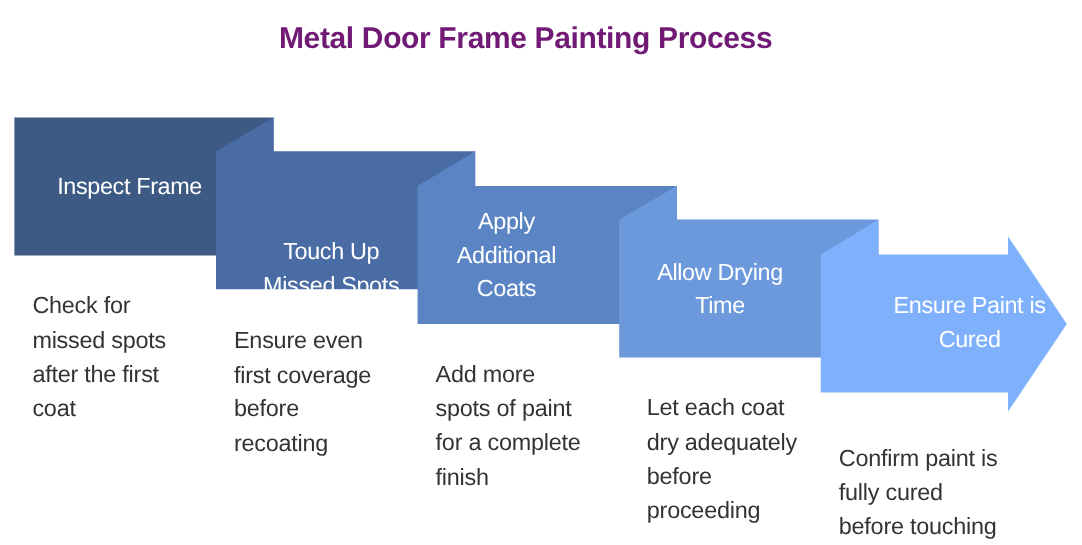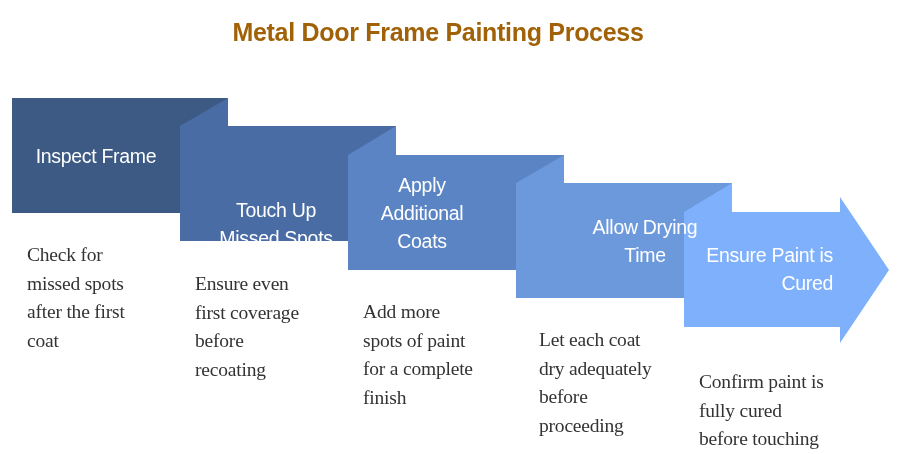--- a/index.html
+++ b/index.html
@@ -1,52 +1,52 @@
 <!DOCTYPE html>
 <html><head>
   <meta charset="utf-8">
   <style>
     html, body { margin: 0; padding: 0; background: #ffffff; }
     body { width: 902px; height: 454px; position: relative; overflow: hidden;
            font-family: "Liberation Sans", sans-serif; }
     .title { position: absolute; left: 0; top: 18px; width: 876px; text-align: center;
-             font-size: 25px; font-weight: bold; color: #a16207; letter-spacing: -0.3px; }
+             font-size: 25px; font-weight: bold; color: #701a75; letter-spacing: -0.3px; }
     svg.shapes { position: absolute; left: 0; top: 0; }
     .step-label { position: absolute; color: #ffffff; font-size: 19.5px; line-height: 28px;
                   text-align: center; letter-spacing: -0.3px; }
     .step-desc { position: absolute; color: #333333; font-size: 19.5px; line-height: 28.5px;
-                 letter-spacing: -0.2px; white-space: pre-line; font-family: Liberation Serif, serif; }
+                 letter-spacing: -0.2px; white-space: pre-line; }
   </style>
 </head>
 <body>
 
 <div class="title">Metal Door Frame Painting Process</div>
 
 <svg class="shapes" width="902" height="454" viewBox="0 0 902 454">
 
   <polygon points="12,98 228,98 228,213 12,213" fill="#3c5a84"></polygon>
 
   <polygon points="180,126 228,98 228,126 396,126 396,241 180,241" fill="#4a6ca4"></polygon>
 
   <polygon points="348,155 396,126 396,155 564,155 564,270 348,270" fill="#5a84c4"></polygon>
 
   <polygon points="516,183 564,155 564,183 732,183 732,298 516,298" fill="#6c98dc"></polygon>
 
   <polygon points="684,212 732,183 732,212 840,212 840,197 889,270 840,343 840,327 684,327" fill="#7eb0fc"></polygon>
 </svg>
 
-<div class="step-label" style="left:12px; top:142px; width:168px; white-space:pre-line;">Inspect Frame</div>
+<div class="step-label" style="left:12px; top:142px; width:168px; white-space:pre-line;padding-left:12px;">Inspect Frame</div>
 <div class="step-label" style="left:180px; top:156px; width:192px; white-space:pre-line;margin-top:40px;">Touch Up
 Missed Spots</div>
 <div class="step-label" style="left:348px; top:171px; width:148px; white-space:pre-line;">Apply
 Additional
 Coats</div>
-<div class="step-label" style="left:516px; top:213px; width:168px; white-space:pre-line;margin-left:45px;">Allow Drying
+<div class="step-label" style="left:516px; top:213px; width:168px; white-space:pre-line;">Allow Drying
 Time</div>
-<div class="step-label" style="left:665px; top:241px; width:168px; white-space:pre-line;text-align:right;">Ensure Paint is
+<div class="step-label" style="left:724px; top:241px; width:168px; white-space:pre-line;">Ensure Paint is
 Cured</div>
 
 <div class="step-desc" style="left:27px; top:241px;">Check for
 missed spots
 after the first
 coat</div>
 <div class="step-desc" style="left:195px; top:270px;">Ensure even
 first coverage
 before
 recoating</div>

